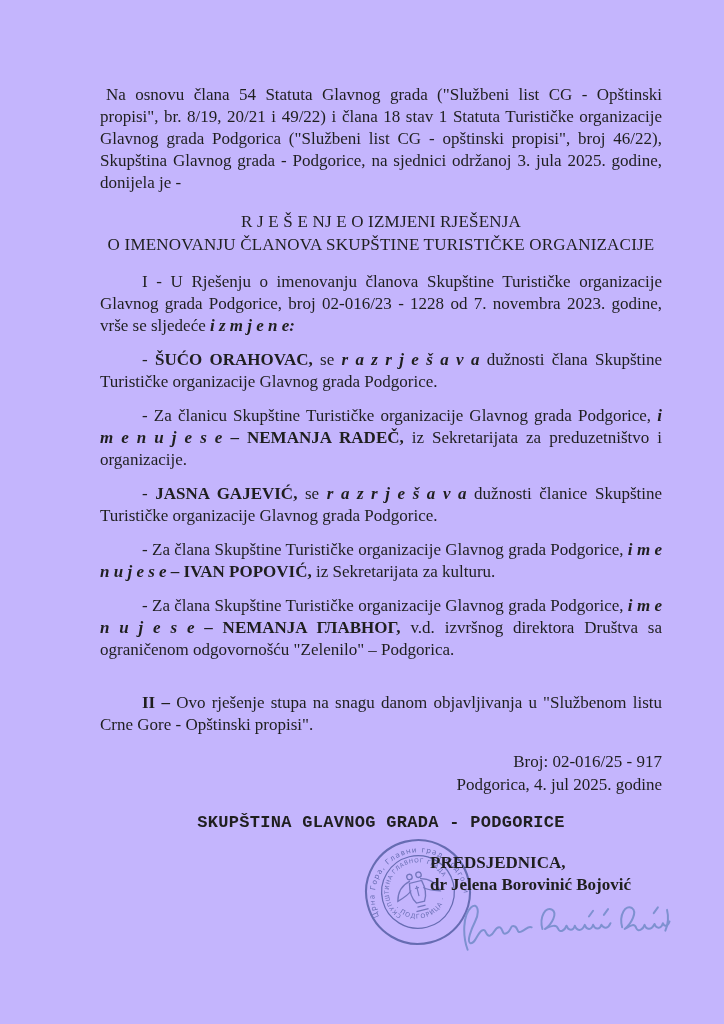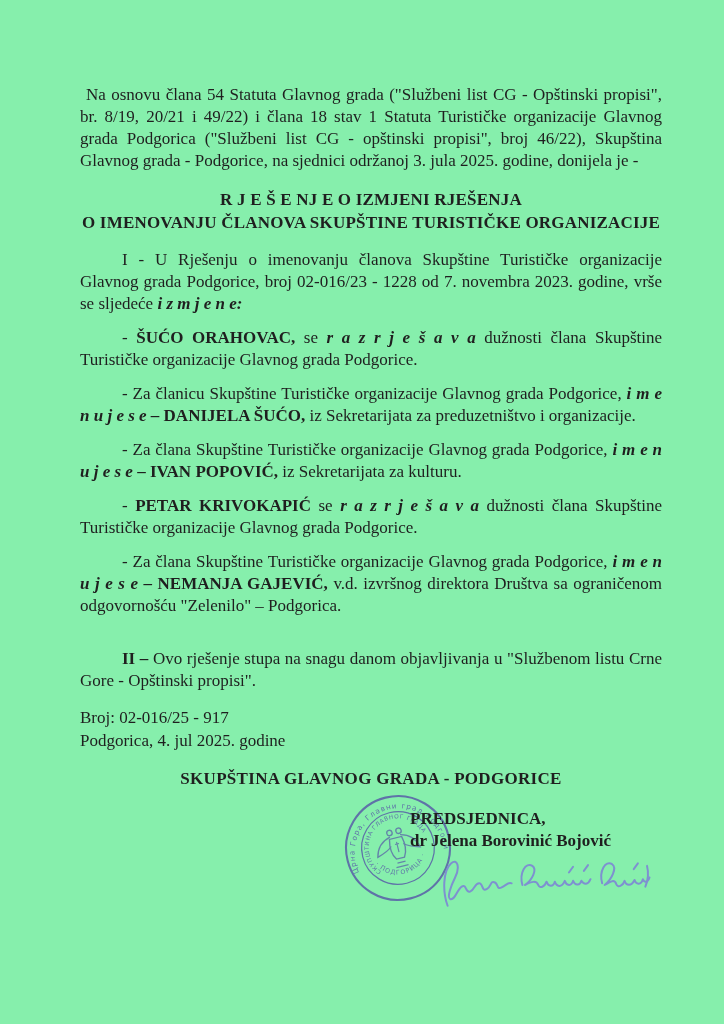--- a/index.html
+++ b/index.html
@@ -1,44 +1,45 @@
 <!DOCTYPE html>
 <html><head>
 <meta charset="utf-8">
 <style>
   html,body{margin:0;padding:0;background:#e8e8e8;}
   .page{
     position:relative;
     width:724px;height:1024px;
     margin:0 auto;
-    background:#86efac;
+    background:#c4b5fd;
     box-sizing:border-box;
-    padding:84px 62px 0 80px;
+    padding:84px 62px 0 100px;
     font-family:"Liberation Serif", serif;
     font-size:17px;
     line-height:22px;
     color:#1f1f1f;
     overflow:hidden;
     -webkit-font-smoothing:antialiased;
   }
   .para{margin:0 0 12px 0;text-align:justify;}
   .intro{text-indent:6px;margin-bottom:16px;}
   .ind{text-indent:42px;}
   .b{font-weight:bold;}
   .bi{font-weight:bold;font-style:italic;}
   .title{
-    text-align:center;font-weight:bold;
+    text-align:center;font-weight:normal;
     margin:14px 0 15px 0;line-height:23px;
     letter-spacing:0.2px;
   }
-  .refline{margin:0;text-align:left;line-height:23px;}
+  .refline{margin:0;text-align:right;line-height:23px;}
   .refblock{margin-top:14px;}
   .issuer{
     margin:16px 0 0 0;text-align:center;font-weight:bold;
     letter-spacing:0.3px;
+    font-family:Liberation Mono, monospace;
   }
   .sigarea{position:relative;height:156px;margin-top:6px;}
   .stamp{position:absolute;left:264px;top:-2px;width:108px;height:108px;opacity:0.88;}
   .sigtext{
     position:absolute;left:330px;top:12px;width:252px;
     text-align:left;font-weight:bold;line-height:22px;
   }
   .handsig{position:absolute;left:356px;top:52px;width:216px;height:64px;}
 </style>
 </head>
@@ -62,44 +63,44 @@
     <span>-</span>
     <span class="b">ŠUĆO ORAHOVAC,</span>
     <span>se</span>
     <span class="bi">r a z r j e š a v a</span>
     <span>dužnosti člana Skupštine Turističke organizacije Glavnog grada Podgorice.</span>
   </p>
 
   <p class="para ind">
     <span>- Za članicu  Skupštine Turističke organizacije Glavnog grada Podgorice,</span>
     <span class="bi">i m e n u j e  s e</span>
-    <span class="b">– DANIJELA ŠUĆO,</span>
+    <span class="b">– NEMANJA RADEČ,</span>
     <span> iz Sekretarijata za preduzetništvo i organizacije.</span>
   </p>
 
+  <p class="para ind">
+    <span>-</span>
+    <span class="b">JASNA GAJEVIĆ,</span>
+    <span>se</span>
+    <span class="bi">r a z r j e š a v a</span>
+    <span>dužnosti članice Skupštine Turističke organizacije Glavnog grada Podgorice.</span>
+  </p>
 
   <p class="para ind">
     <span>- Za člana Skupštine Turističke organizacije Glavnog grada Podgorice,</span>
     <span class="bi">i m e n u j e  s e</span>
     <span class="b">– IVAN POPOVIĆ,</span>
     <span> iz Sekretarijata za kulturu.</span>
   </p>
 
-  <p class="para ind">
-    <span>-</span>
-    <span class="b">PETAR KRIVOKAPIĆ</span>
-    <span>se</span>
-    <span class="bi">r a z r j e š a v a</span>
-    <span>dužnosti člana Skupštine Turističke organizacije Glavnog grada Podgorice.</span>
-  </p>
 
   <p class="para ind">
     <span>- Za člana  Skupštine Turističke organizacije Glavnog grada Podgorice,</span>
     <span class="bi">i m e n u j e  s e</span>
-    <span class="b">– NEMANJA GAJEVIĆ,</span>
+    <span class="b">– NEMANJA ГЛАВНОГ,</span>
     <span> v.d. izvršnog direktora Društva sa ograničenom odgovornošću "Zelenilo" – Podgorica.</span>
   </p>
 
   <p class="para ind" style="margin-top:31px;">
     <span class="b">II –</span>
     <span>Ovo rješenje  stupa na snagu danom  objavljivanja u "Službenom listu Crne Gore - Opštinski propisi".</span>
   </p>
 
   <div class="refblock">
     <p class="refline">Broj: 02-016/25 - 917</p>

